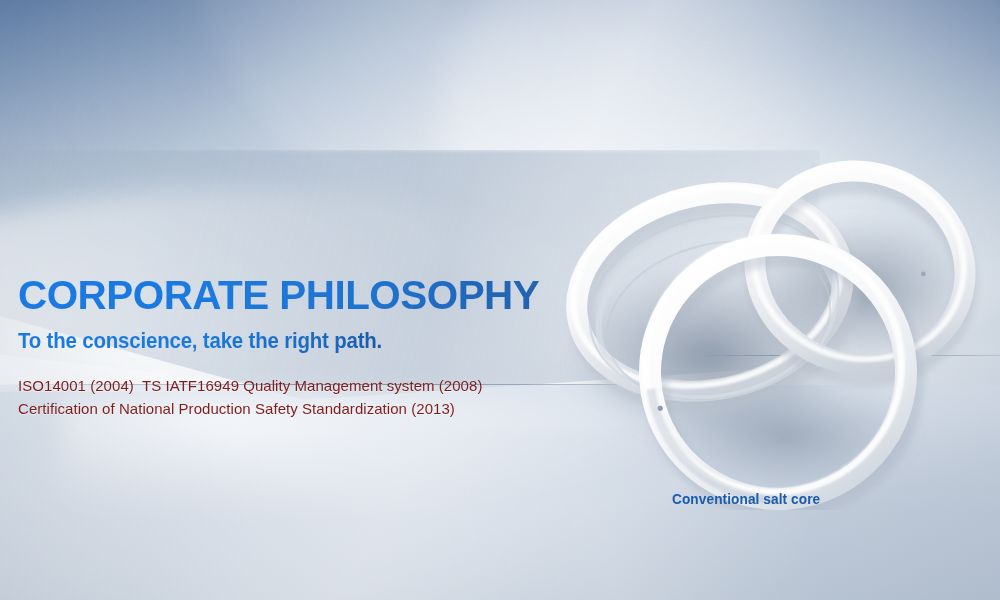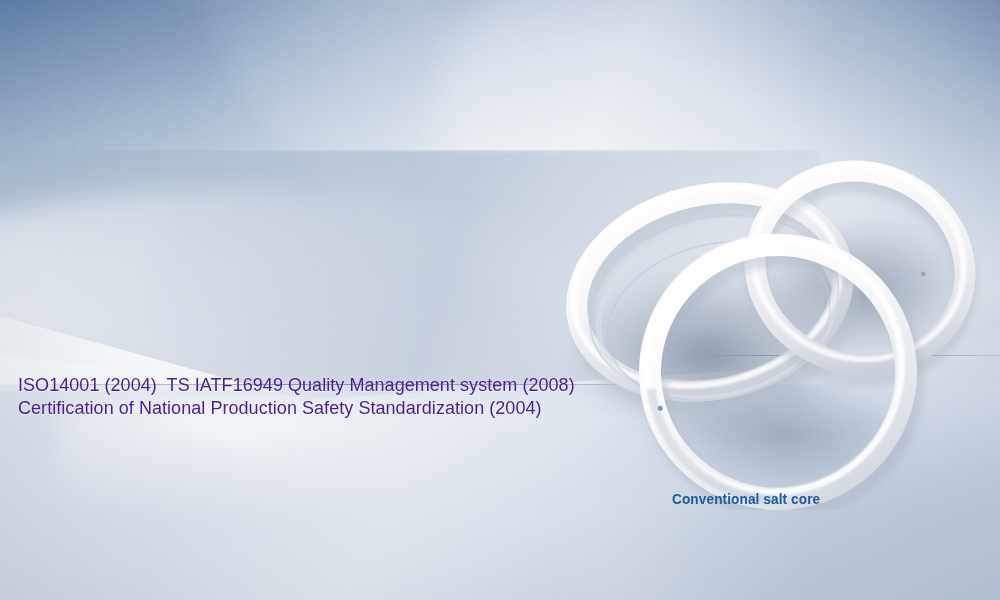--- a/index.html
+++ b/index.html
@@ -231,22 +231,22 @@
     -webkit-text-fill-color: transparent;
     transform: scaleX(0.93);
     transform-origin: left center;
   }
   .certs {
     position: absolute;
     left: 18px; top: 374px;
     width: 640px;
   }
   .cert-line {
-    font-size: 18px;
-    color: #4c1d95;
+    font-size: 15px;
+    color: #7f1d1d;
     line-height: 23px;
     white-space: pre;
     letter-spacing: 0.05px;
     text-shadow: 0 1px 0 rgba(255,255,255,0.45);
   }
   #caption {
     position: absolute;
     left: 672px; top: 491px;
     font-size: 14.5px;
     font-weight: 700;
@@ -344,21 +344,25 @@
         <ellipse rx="128" ry="127" fill="none" stroke="#aab4c2" stroke-width="25" opacity="0.40" transform="translate(5,9)" filter="url(#midBlur)"></ellipse>
         <ellipse rx="128" ry="127" fill="none" stroke="url(#ringShadeC)" stroke-width="22"></ellipse>
         <ellipse rx="128" ry="127" fill="none" stroke="#ffffff" stroke-width="7" opacity="0.9" transform="translate(-4,-7)" filter="url(#tinyBlur)"></ellipse>
 
         <path d="M -128 8 A 128 127 0 0 0 -10 127" fill="none" stroke="#bcc5d1" stroke-width="9" opacity="0.45" filter="url(#tinyBlur)"></path>
         <circle cx="-120" cy="28" r="2.6" fill="#7f90a6" opacity="0.9"></circle>
       </g>
     </svg>
   </div>
 
+  <div class="text-block">
+    <h1 id="title">CORPORATE PHILOSOPHY</h1>
+    <div id="subtitle">To the conscience, take the right path.</div>
+  </div>
 
   <div class="certs">
     <div class="cert-line">ISO14001 (2004)  TS IATF16949 Quality Management system (2008)</div>
-    <div class="cert-line">Certification of National Production Safety Standardization (2004)</div>
+    <div class="cert-line">Certification of National Production Safety Standardization (2013)</div>
   </div>
 
   <div id="caption">Conventional salt core</div>
 
 </div>
 
 </body></html>

